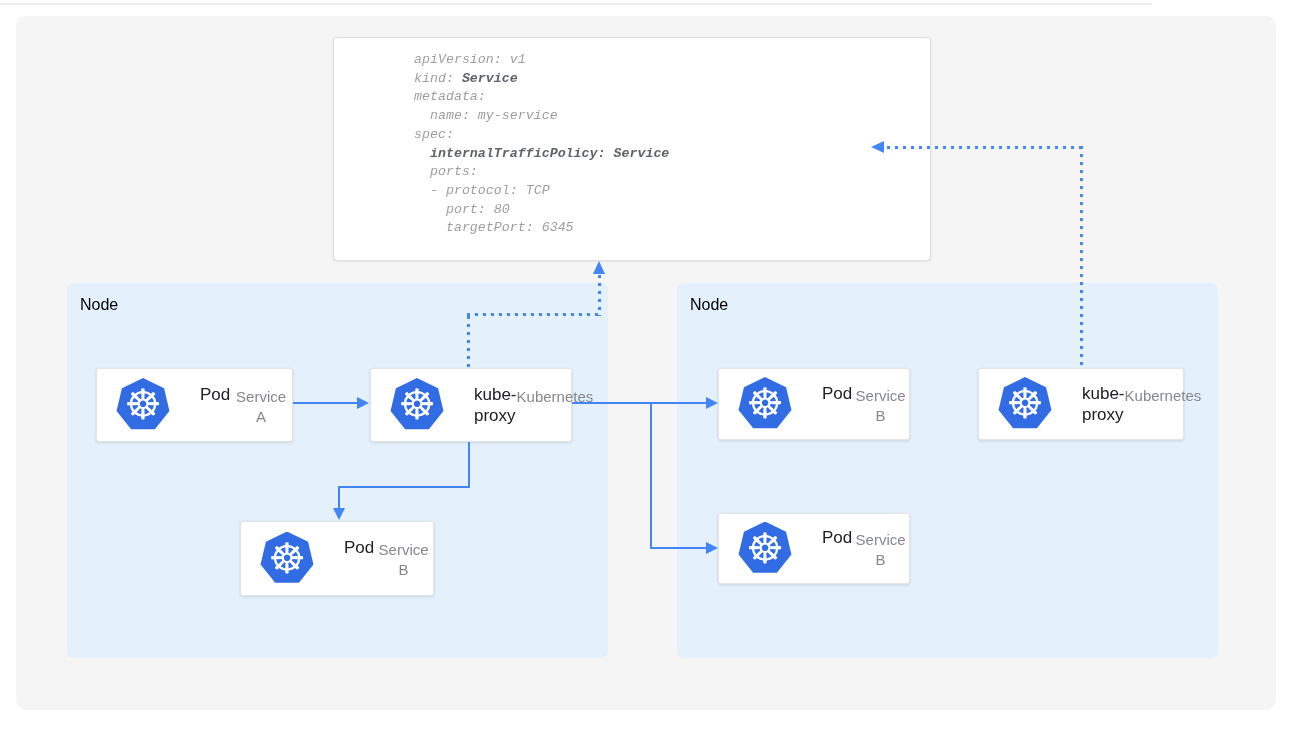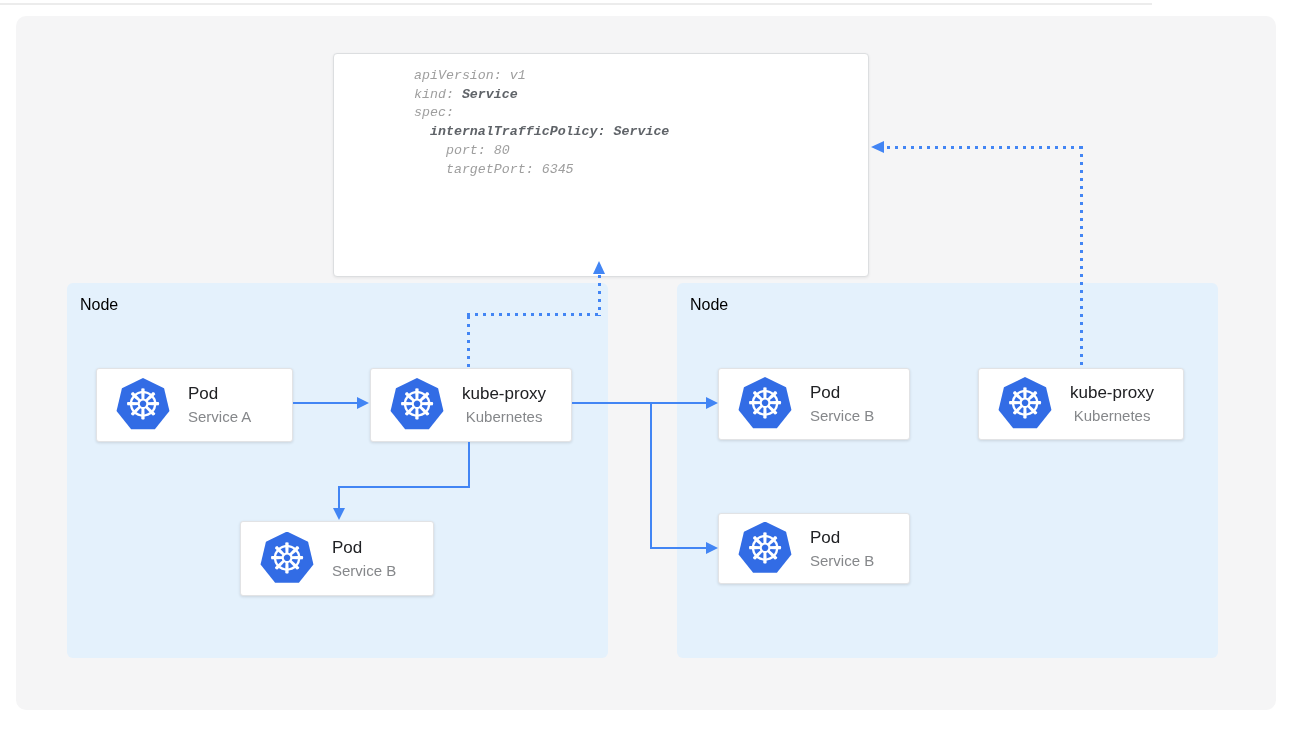--- a/index.html
+++ b/index.html
@@ -9,43 +9,43 @@
   .topline{position:absolute;left:0;top:3px;width:1152px;height:2px;background:#ececec;}
   .panel{position:absolute;left:16px;top:16px;width:1260px;height:694px;background:#f5f5f6;border-radius:10px;}
 
   
   .node{position:absolute;width:541px;height:375px;background:#e4f1fc;border-radius:6px;}
   #node-left{left:67px;top:283px;}
   #node-right{left:677px;top:283px;}
   .node-label{position:absolute;left:13px;top:13px;font-size:16px;color:#000000;}
 
   
-  .yaml-card{position:absolute;left:333px;top:37px;width:536px;height:224px;background:#ffffff;
+  .yaml-card{position:absolute;left:333px;top:37px;width:598px;height:224px;background:#ffffff;
              border:1px solid #dcdee0;border-radius:4px;box-shadow:0 1px 3px rgba(0,0,0,.07);
-             box-sizing:border-box;padding:13px 0 0 80px;margin-top:16px;}
+             box-sizing:border-box;padding:13px 0 0 80px;}
   .yline{font-family:"Liberation Mono",monospace;font-style:italic;font-size:13.3px;
          line-height:18.7px;color:#9e9e9e;white-space:pre;}
   .yb{font-weight:bold;color:#5f6368;}
 
   
   .card{position:absolute;background:#ffffff;border:1px solid #e2e3e5;border-radius:3px;
         box-shadow:0 1px 3px rgba(0,0,0,.12);box-sizing:border-box;
         display:flex;align-items:center;padding-left:19px;}
   #card-pod-a{left:96px;top:368px;width:197px;height:74px;}
   #card-kube-proxy-left{left:370px;top:368px;width:202px;height:74px;}
   #card-pod-b-left{left:240px;top:521px;width:194px;height:75px;}
   #card-pod-b-right-top{left:718px;top:368px;width:192px;height:72px;}
   #card-pod-b-right-bottom{left:718px;top:513px;width:192px;height:71px;}
   #card-kube-proxy-right{left:978px;top:368px;width:206px;height:72px;}
 
   .k8s-icon{width:54px;height:54px;flex:0 0 54px;background:#326ce5;
             clip-path:polygon(50% 0%,89% 19%,99% 61%,72% 95%,28% 95%,1% 61%,11% 19%);
             display:flex;align-items:center;justify-content:center;
             font-family:"DejaVu Sans",sans-serif;color:#ffffff;font-size:42px;line-height:54px;}
-  .card-text{margin-left:18px;display:flex;flex-direction:column;}
+  .card-text{margin-left:30px;display:flex;flex-direction:row;}
   .card-title{font-size:17px;color:#202124;line-height:21px;}
   .card-sub{font-size:15px;color:#85878a;line-height:20px;margin-top:3px;text-align:center;}
 
   
   .ln{position:absolute;background:#4285f4;}
   .ah{position:absolute;width:0;height:0;}
   .ah-right{border-top:6px solid transparent;border-bottom:6px solid transparent;border-left:12px solid #4285f4;}
   .ah-down{border-left:6px solid transparent;border-right:6px solid transparent;border-top:12px solid #4285f4;}
   .ah-up{border-left:6.5px solid transparent;border-right:6.5px solid transparent;border-bottom:13px solid #4285f4;}
   .ah-left{border-top:6.5px solid transparent;border-bottom:6.5px solid transparent;border-right:13px solid #4285f4;}
@@ -66,22 +66,26 @@
     <div class="node-label">Node</div>
   </div>
 
   <div class="node" id="node-right">
     <div class="node-label">Node</div>
   </div>
 
   <div class="yaml-card">
     <div class="yline"><span>apiVersion: v1</span><span class="yb"></span></div>
     <div class="yline"><span>kind: </span><span class="yb">Service</span></div>
+    <div class="yline"><span>metadata:</span><span class="yb"></span></div>
+    <div class="yline"><span>  name: my-service</span><span class="yb"></span></div>
     <div class="yline"><span>spec:</span><span class="yb"></span></div>
     <div class="yline"><span>  </span><span class="yb">internalTrafficPolicy: Service</span></div>
+    <div class="yline"><span>  ports:</span><span class="yb"></span></div>
+    <div class="yline"><span>  - protocol: TCP</span><span class="yb"></span></div>
     <div class="yline"><span>    port: 80</span><span class="yb"></span></div>
     <div class="yline"><span>    targetPort: 6345</span><span class="yb"></span></div>
   </div>
 
   <div class="card" id="card-pod-a">
     <div class="k8s-icon">☸</div>
     <div class="card-text">
       <span class="card-title">Pod</span>
       <span class="card-sub">Service A</span>
     </div>

